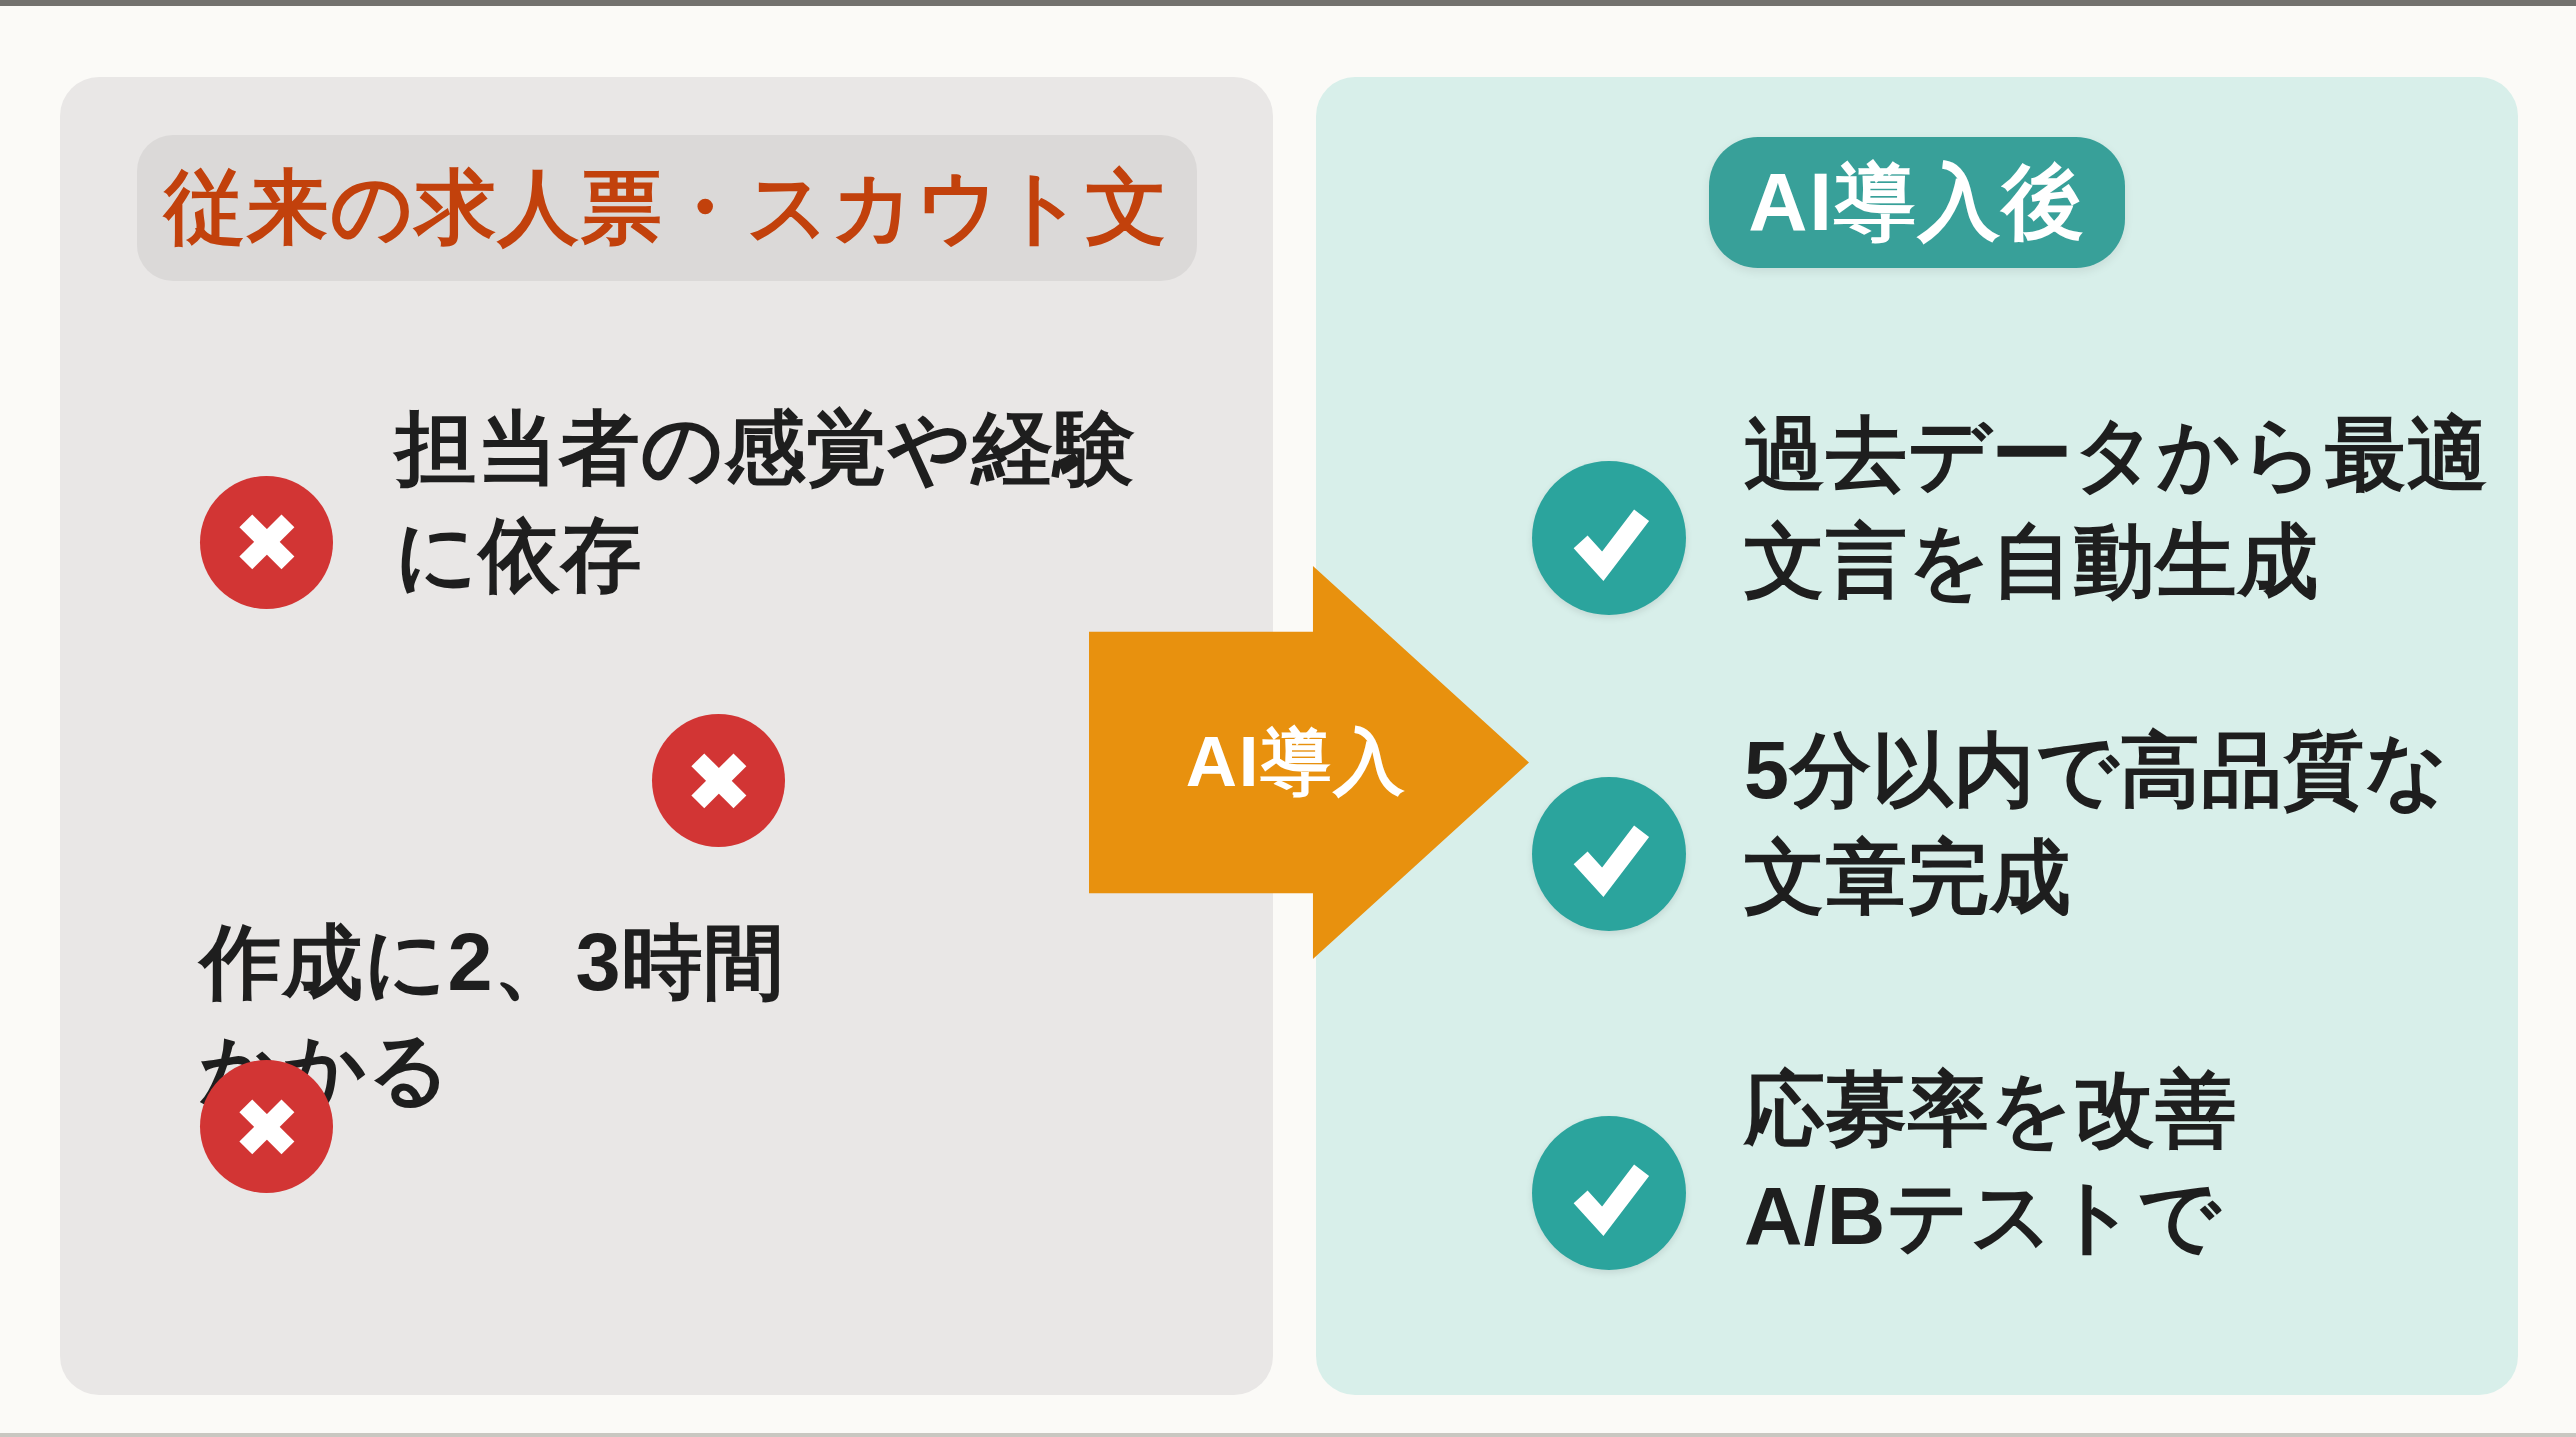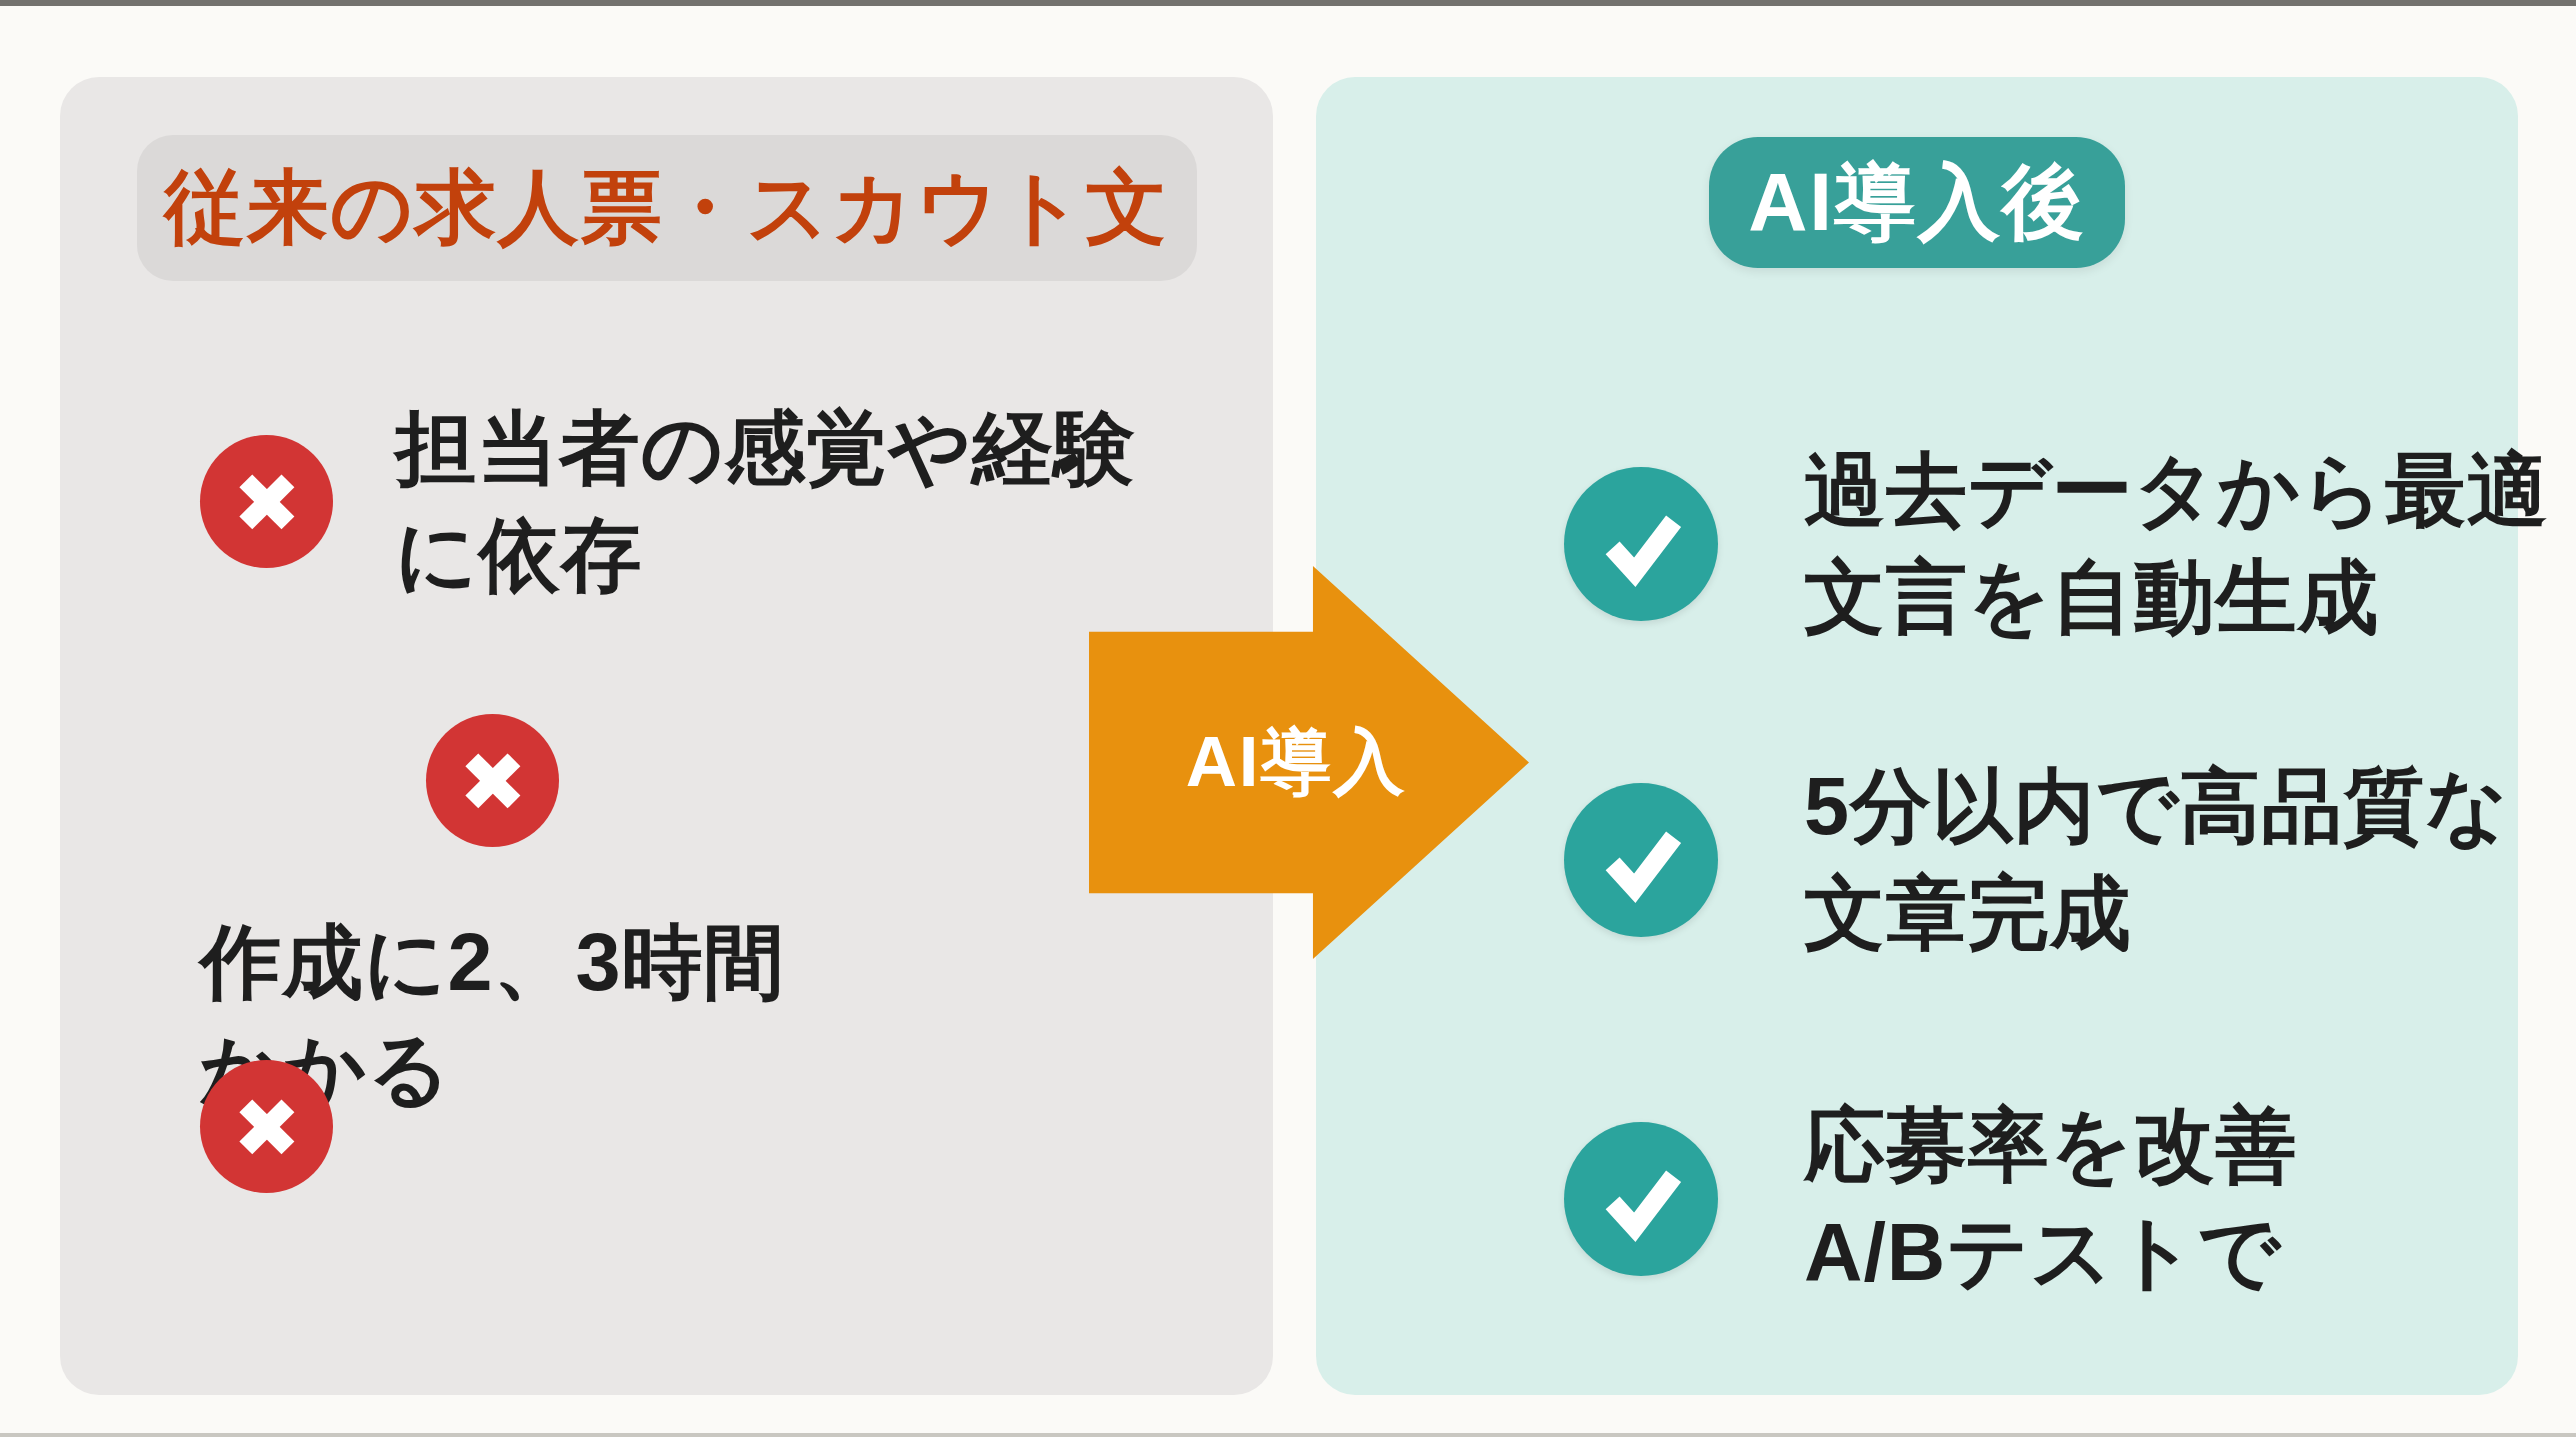--- a/index.html
+++ b/index.html
@@ -50,24 +50,24 @@
   }
   .title-badge{
     margin:60px auto 0 auto;width:416px;height:131px;
     background:var(--badge-bg);border-radius:49px;
     display:flex;align-items:center;justify-content:center;
     font-size:82px;font-weight:700;color:var(--white);
     letter-spacing:1.9px;white-space:nowrap;
     box-shadow:0 3.7px 9.4px rgba(0,0,0,0.08);
   }
   .row{
-    position:absolute;display:flex;align-items:center;
+    position:absolute;display:flex;align-items:flex-end;
   }
   .panel-left .row{left:140px;gap:62px;}
-  .panel-right .row{left:248px;gap:86px;margin-top:36px;}
+  .panel-right .row{left:216px;gap:58px;}
   .row-text{
     font-size:81px;font-weight:700;color:var(--text-dark);
     line-height:1.32;letter-spacing:0.9px;white-space:nowrap;
   }
   .row-text span{display:block;}
   .row-text span:empty{display:none;}
   .icon-circle{
     flex:0 0 auto;border-radius:50%;
     display:flex;align-items:center;justify-content:center;
   }

